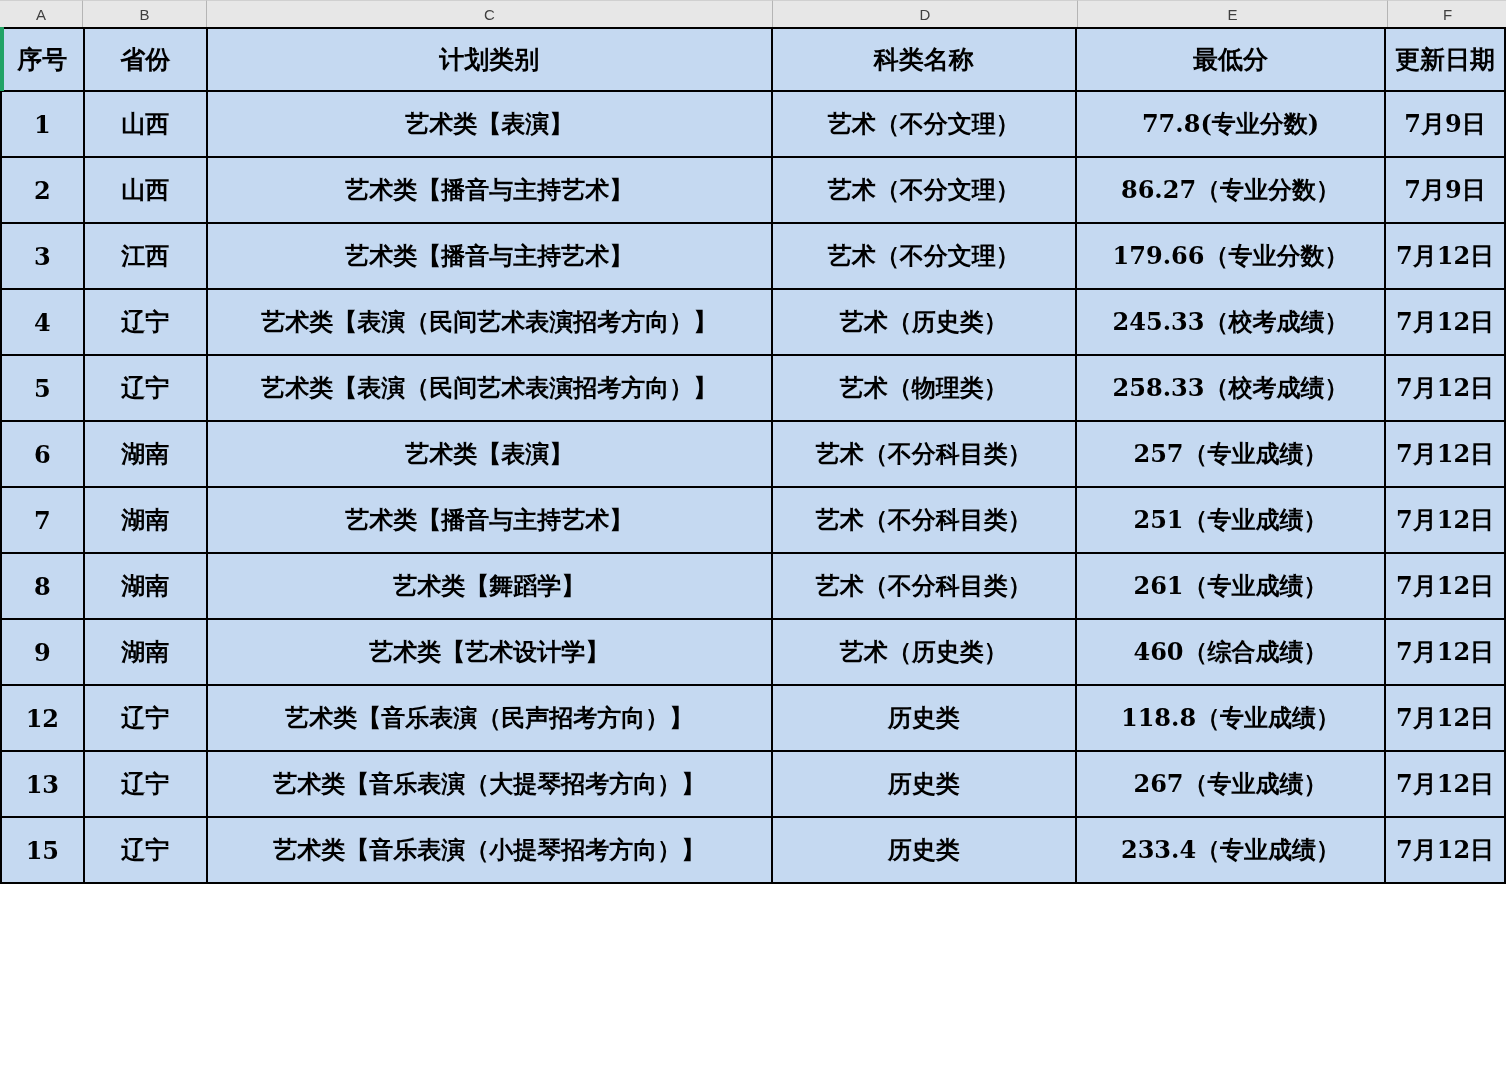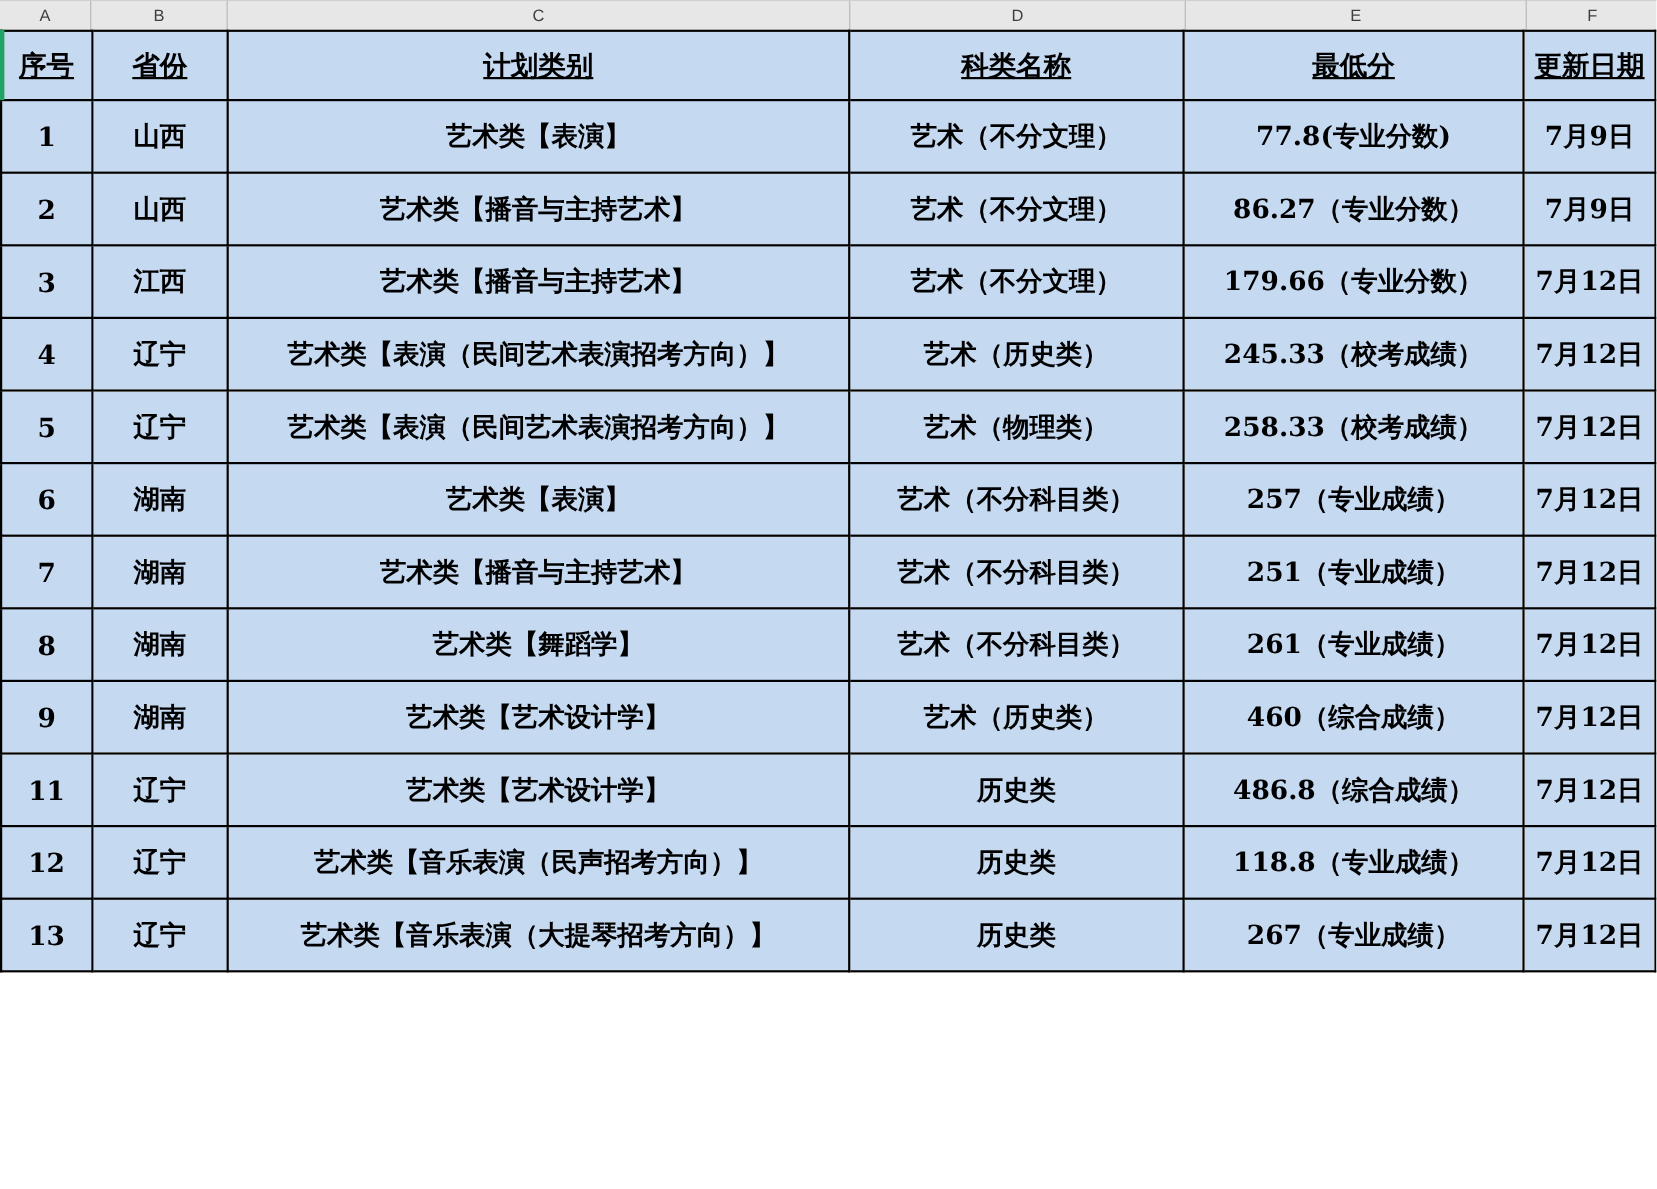--- a/index.html
+++ b/index.html
@@ -38,21 +38,21 @@
   .sheet th,.sheet td{
     background:#c5d9f1;
     border:2px solid #000000;
     text-align:center;vertical-align:middle;
     color:#000000;
     font-weight:700;
     font-size:24px;
     padding:0;
     overflow:hidden;white-space:nowrap;
   }
-  .sheet thead tr{height:63px;text-decoration:underline;}
+  .sheet thead tr{height:63px;}
   .sheet tbody tr{height:66px;}
   .sheet th{font-size:25px;}
   
   .row-accent{
     position:absolute;left:0;top:27px;
     width:4px;height:64px;
     background:#21a366;
     z-index:5;
   }
 </style>
@@ -167,44 +167,44 @@
     <tr>
       <td>9</td>
       <td>湖南</td>
       <td>艺术类【艺术设计学】</td>
       <td>艺术（历史类）</td>
       <td>460（综合成绩）</td>
       <td>7月12日</td>
     </tr>
 
 
-    <tr>
-      <td>11</td>
-      <td>辽宁</td>
-      <td>艺术类【艺术设计学】</td>
-      <td>历史类</td>
-      <td>486.8（综合成绩）</td>
-      <td>7月12日</td>
-    </tr>
 
     <tr>
       <td>12</td>
       <td>辽宁</td>
       <td>艺术类【音乐表演（民声招考方向）】</td>
       <td>历史类</td>
       <td>118.8（专业成绩）</td>
       <td>7月12日</td>
     </tr>
 
     <tr>
       <td>13</td>
       <td>辽宁</td>
       <td>艺术类【音乐表演（大提琴招考方向）】</td>
       <td>历史类</td>
       <td>267（专业成绩）</td>
       <td>7月12日</td>
     </tr>
 
 
+    <tr>
+      <td>15</td>
+      <td>辽宁</td>
+      <td>艺术类【音乐表演（小提琴招考方向）】</td>
+      <td>历史类</td>
+      <td>233.4（专业成绩）</td>
+      <td>7月12日</td>
+    </tr>
   </tbody>
   </table>
 
 </div>
 
 </body></html>

